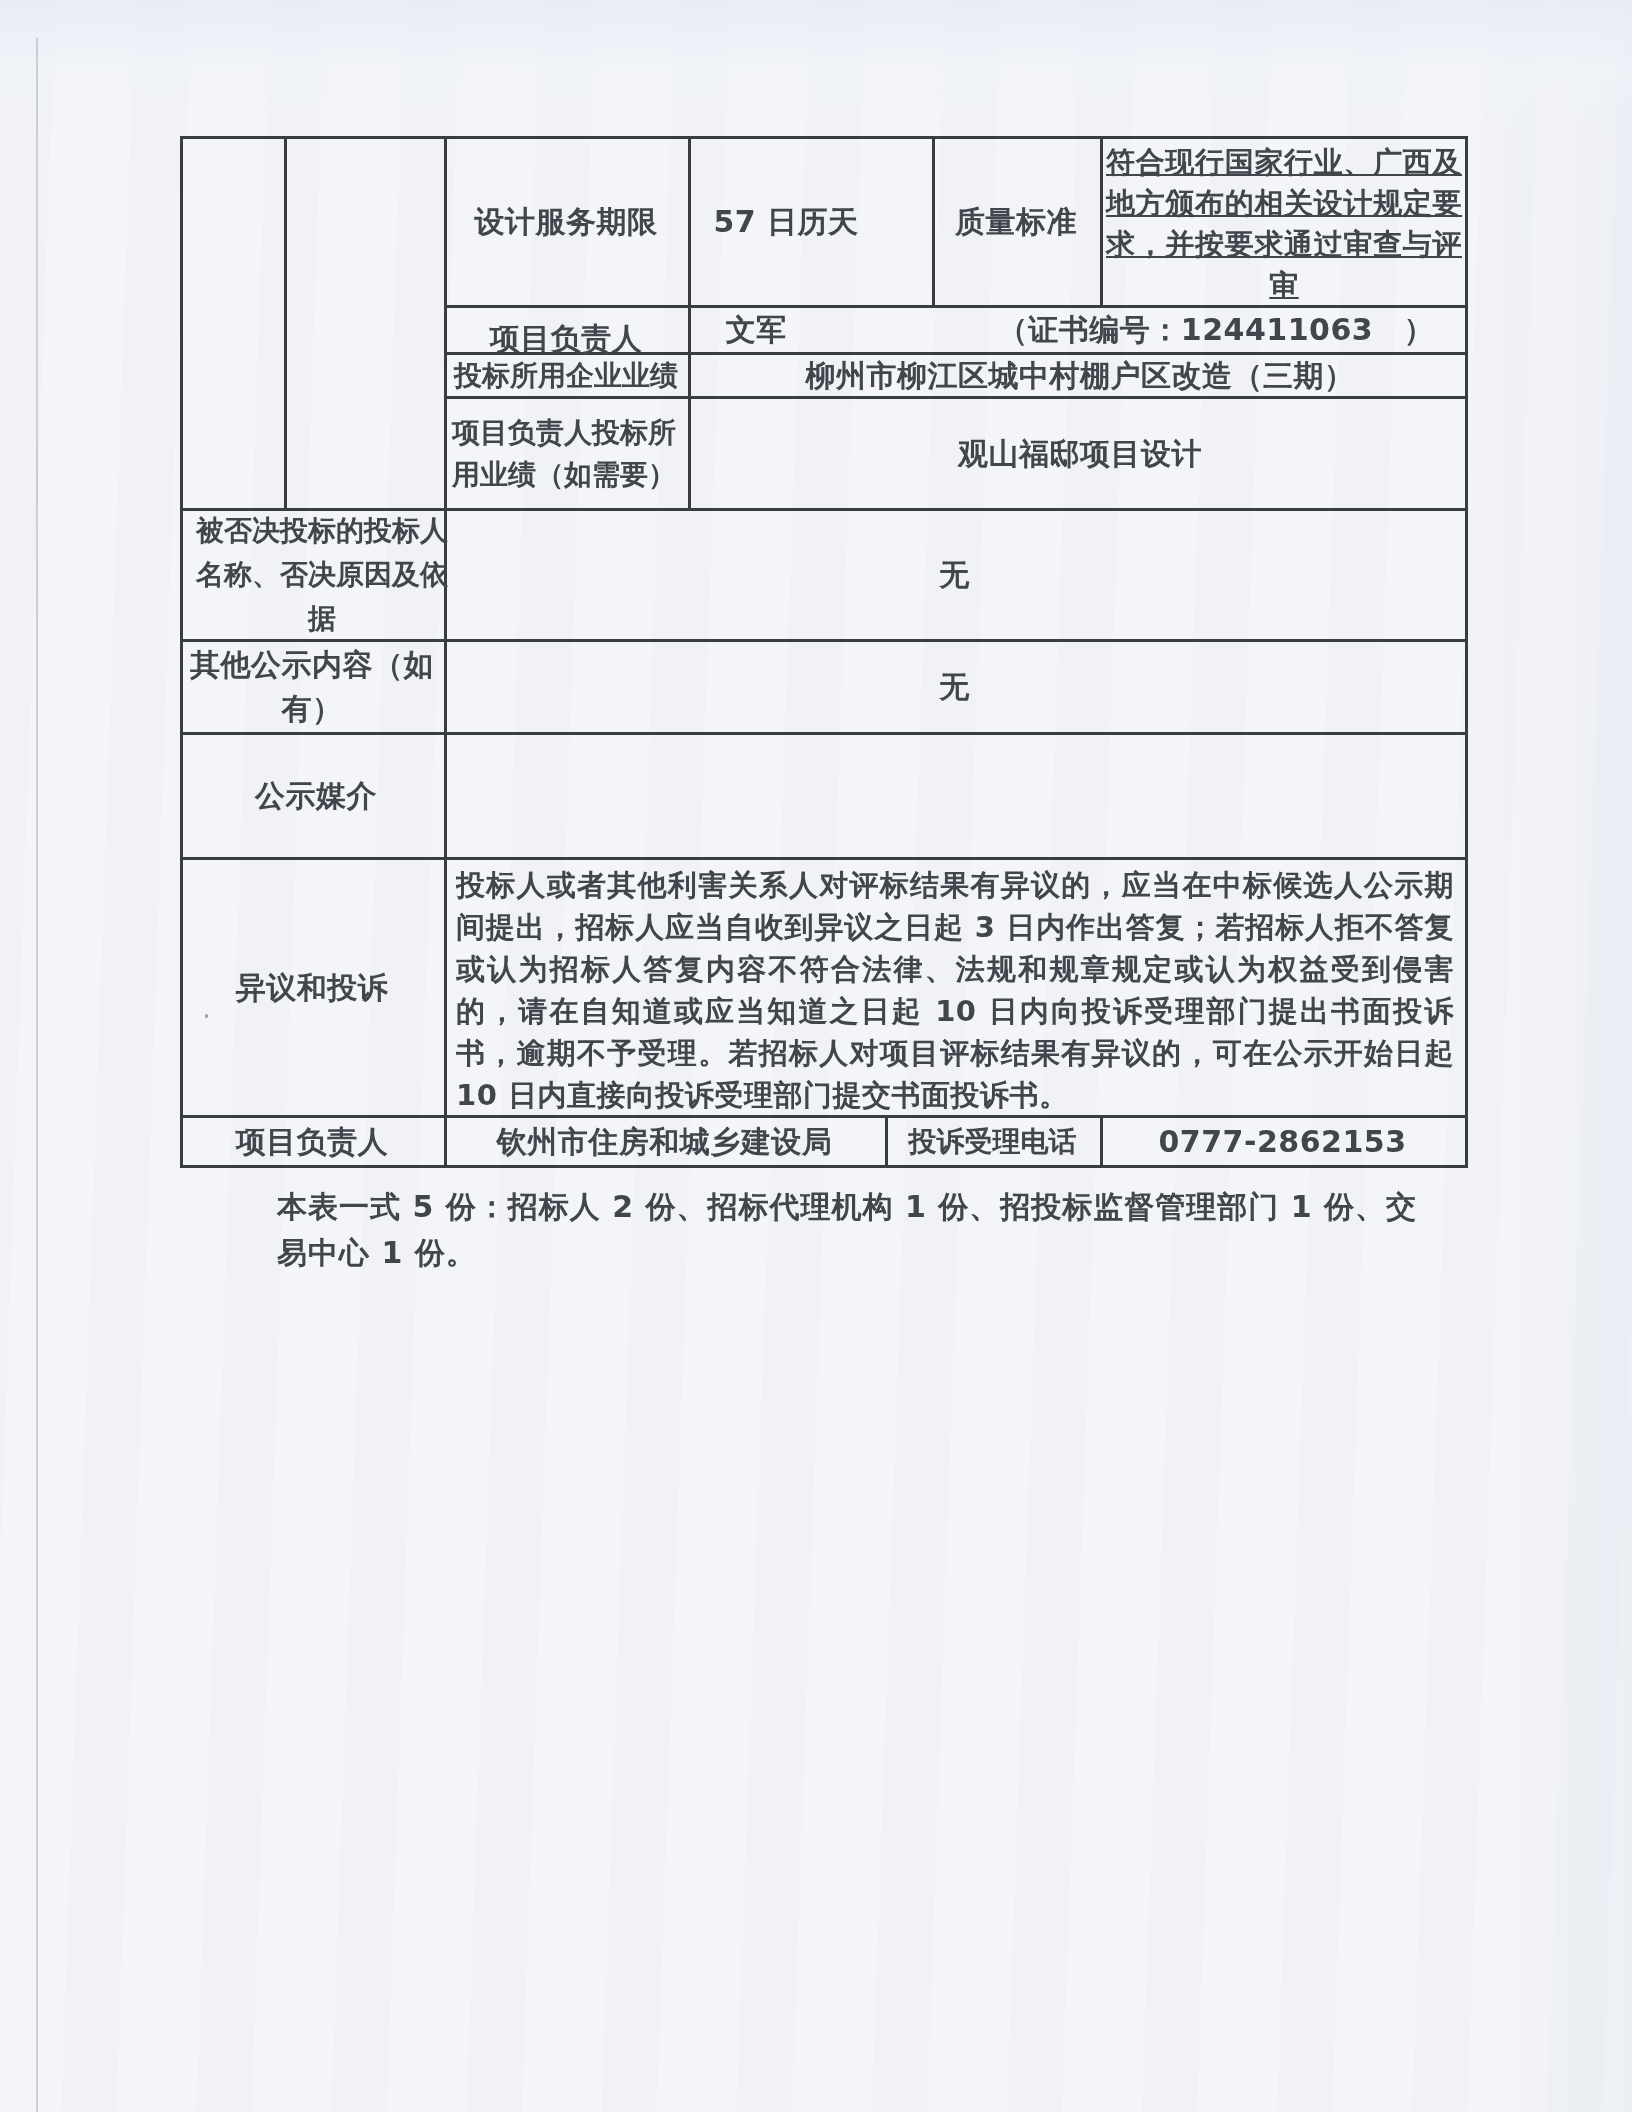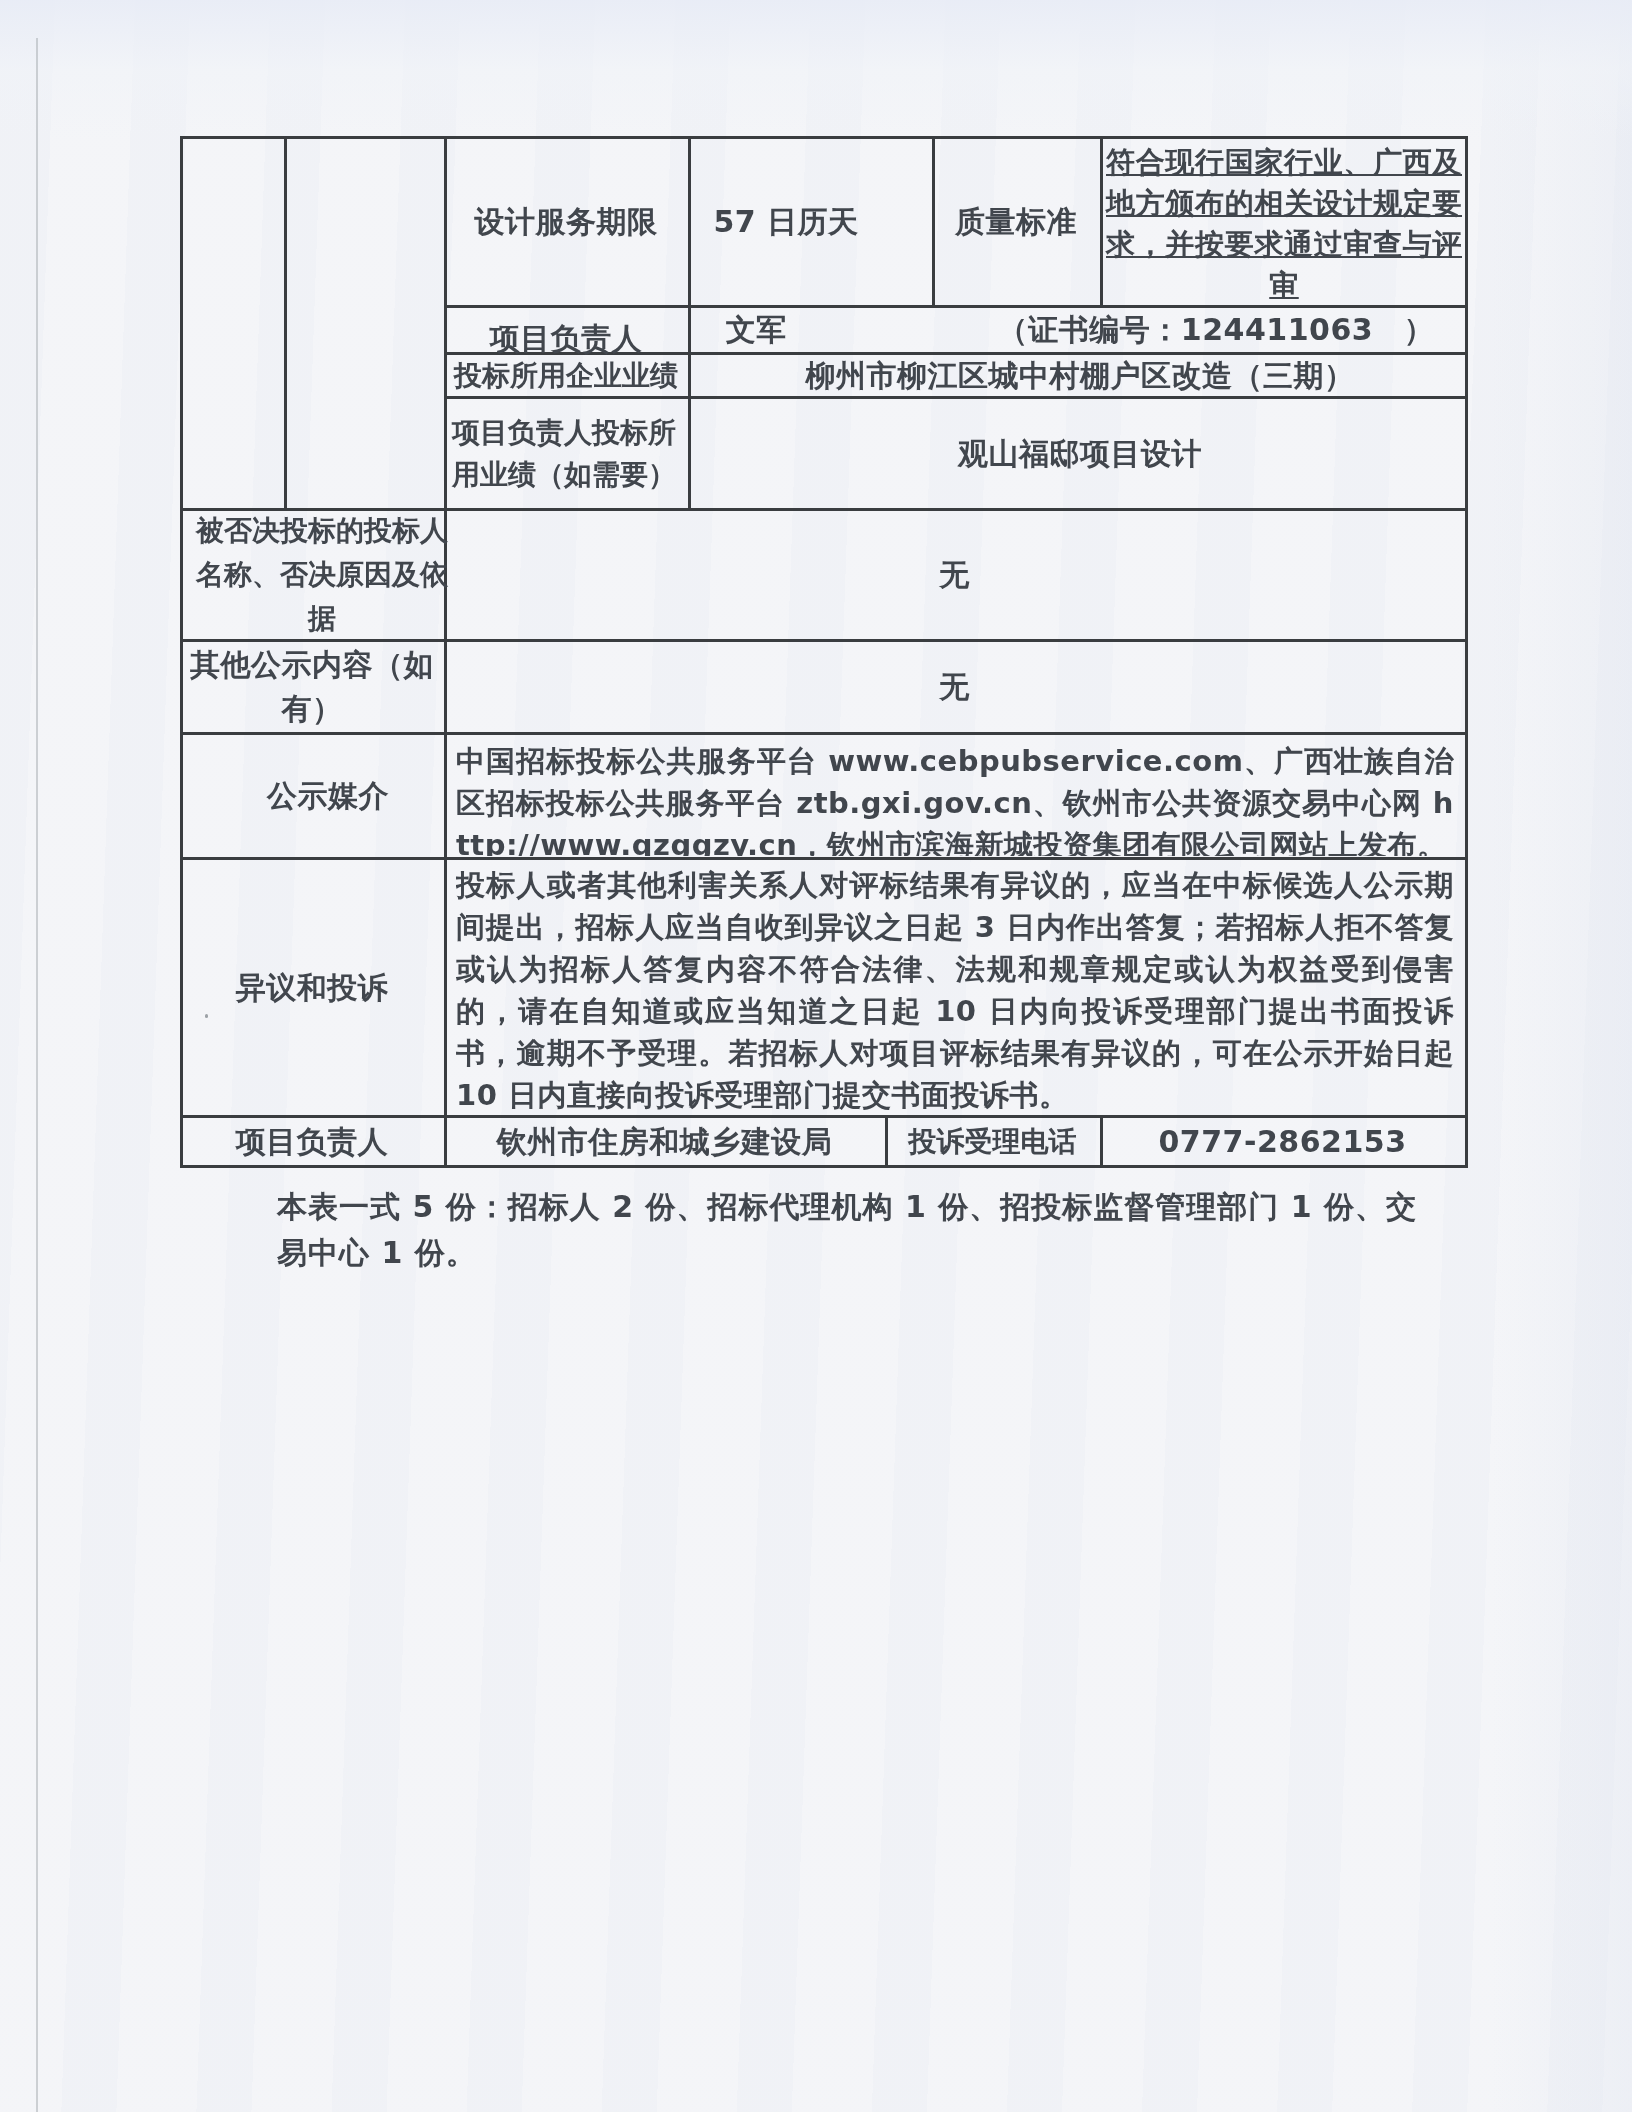--- a/index.html
+++ b/index.html
@@ -96,22 +96,21 @@
 
     <div class="cell left fs28" style="left:272px;top:263px;width:228px;height:109px;letter-spacing:0;">项目负责人投标所用业绩（如需要）</div>
     <div class="cell left fs30" style="left:520px;top:263px;width:760px;height:109px;">观山福邸项目设计</div>
 
     <div class="cell fs28" style="left:2px;top:375px;width:260px;height:128px;line-height:44px;letter-spacing:0;margin-left:10px;">被否决投标的投标人名称、否决原因及依据</div>
     <div class="cell fs30 nudge-left" style="left:264px;top:375px;width:1021px;height:128px;">无</div>
 
     <div class="cell fs30" style="left:10px;top:506px;width:244px;height:90px;line-height:44px;">其他公示内容（如有）</div>
     <div class="cell fs30 nudge-left" style="left:264px;top:506px;width:1021px;height:90px;">无</div>
 
-    <div class="cell fs30" style="left:16px;top:599px;width:264px;height:122px;">公示媒介</div>
-    <div class="cell para" style="left:276px;top:604px;width:998px;height:116px;">中国招标投标公共服务平台 www.cebpubservice.com、广西壮族自治区招标投标公共服务平台 ztb.gxi.gov.cn、钦州市公共资源交易中心网 http://www.qzggzy.cn，钦州市滨海新城投资集团有限公司网站上发布。</div>
+    <div class="cell fs30" style="left:4px;top:599px;width:264px;height:122px;">公示媒介</div>
 
     <div class="cell fs30" style="left:0;top:724px;width:264px;height:255px;">异议和投诉</div>
     <div class="cell para" style="left:276px;top:728px;width:998px;height:250px;">投标人或者其他利害关系人对评标结果有异议的，应当在中标候选人公示期间提出，招标人应当自收到异议之日起 3 日内作出答复；若招标人拒不答复或认为招标人答复内容不符合法律、法规和规章规定或认为权益受到侵害的，请在自知道或应当知道之日起 10 日内向投诉受理部门提出书面投诉书，逾期不予受理。若招标人对项目评标结果有异议的，可在公示开始日起 10 日内直接向投诉受理部门提交书面投诉书。</div>
 
     <div class="cell fs30" style="left:0;top:982px;width:264px;height:47px;">项目负责人</div>
     <div class="cell fs30" style="left:264px;top:982px;width:441px;height:47px;">钦州市住房和城乡建设局</div>
     <div class="cell fs28" style="left:705px;top:982px;width:215px;height:47px;letter-spacing:0;">投诉受理电话</div>
     <div class="cell fs30" style="left:920px;top:982px;width:365px;height:47px;">0777-2862153</div>
 
   </div>

